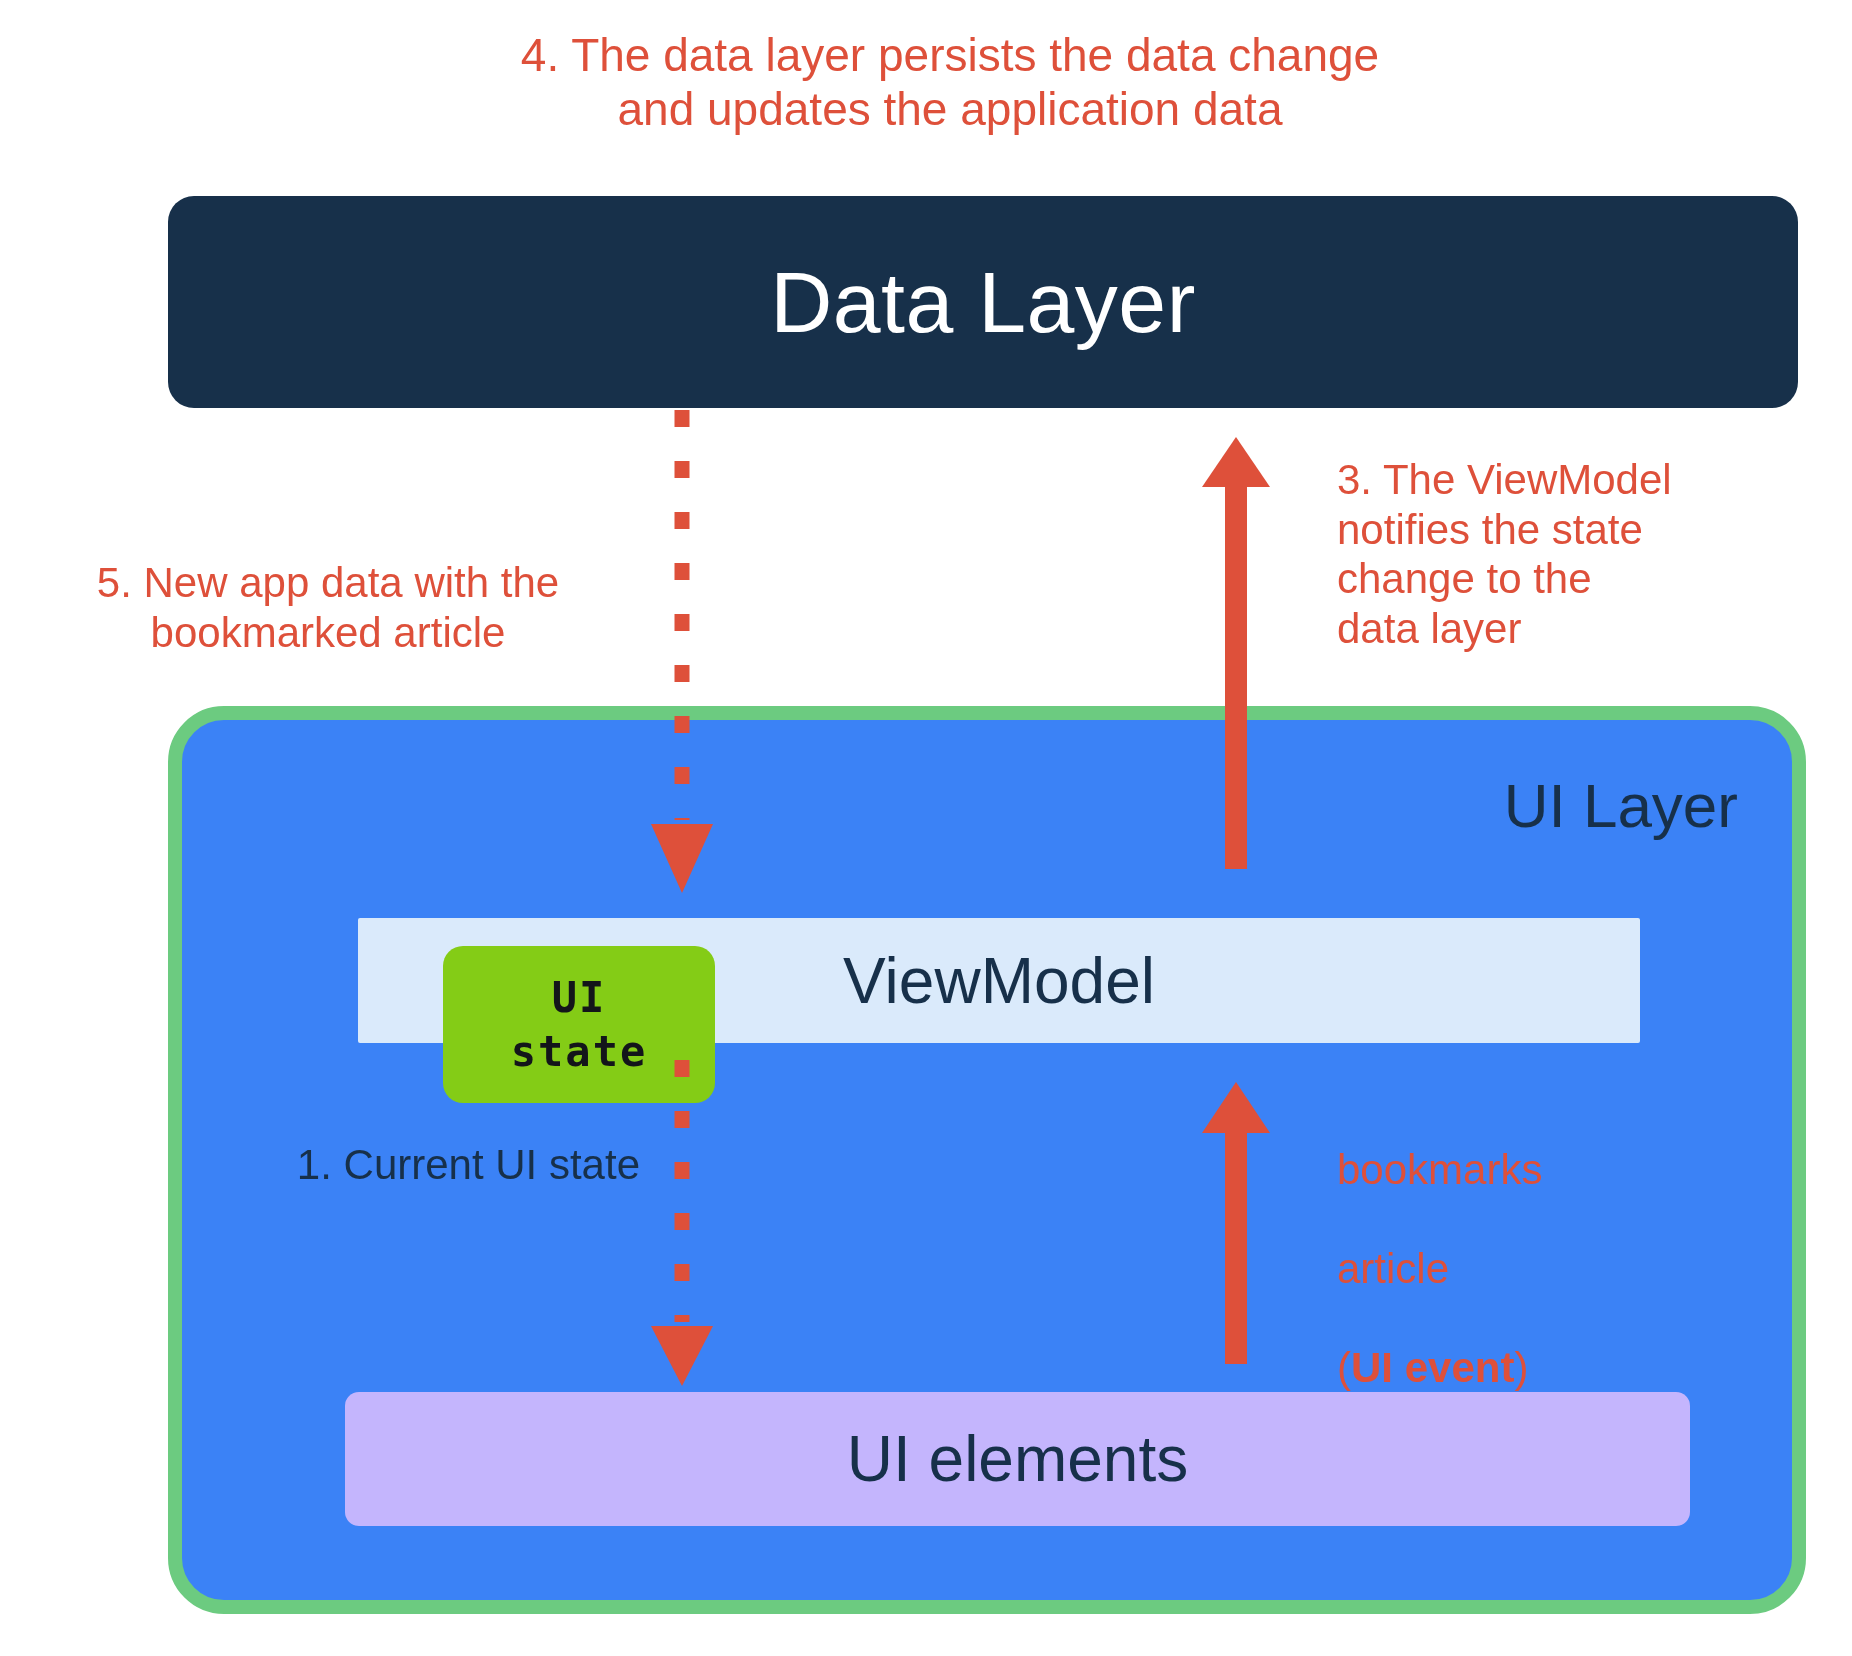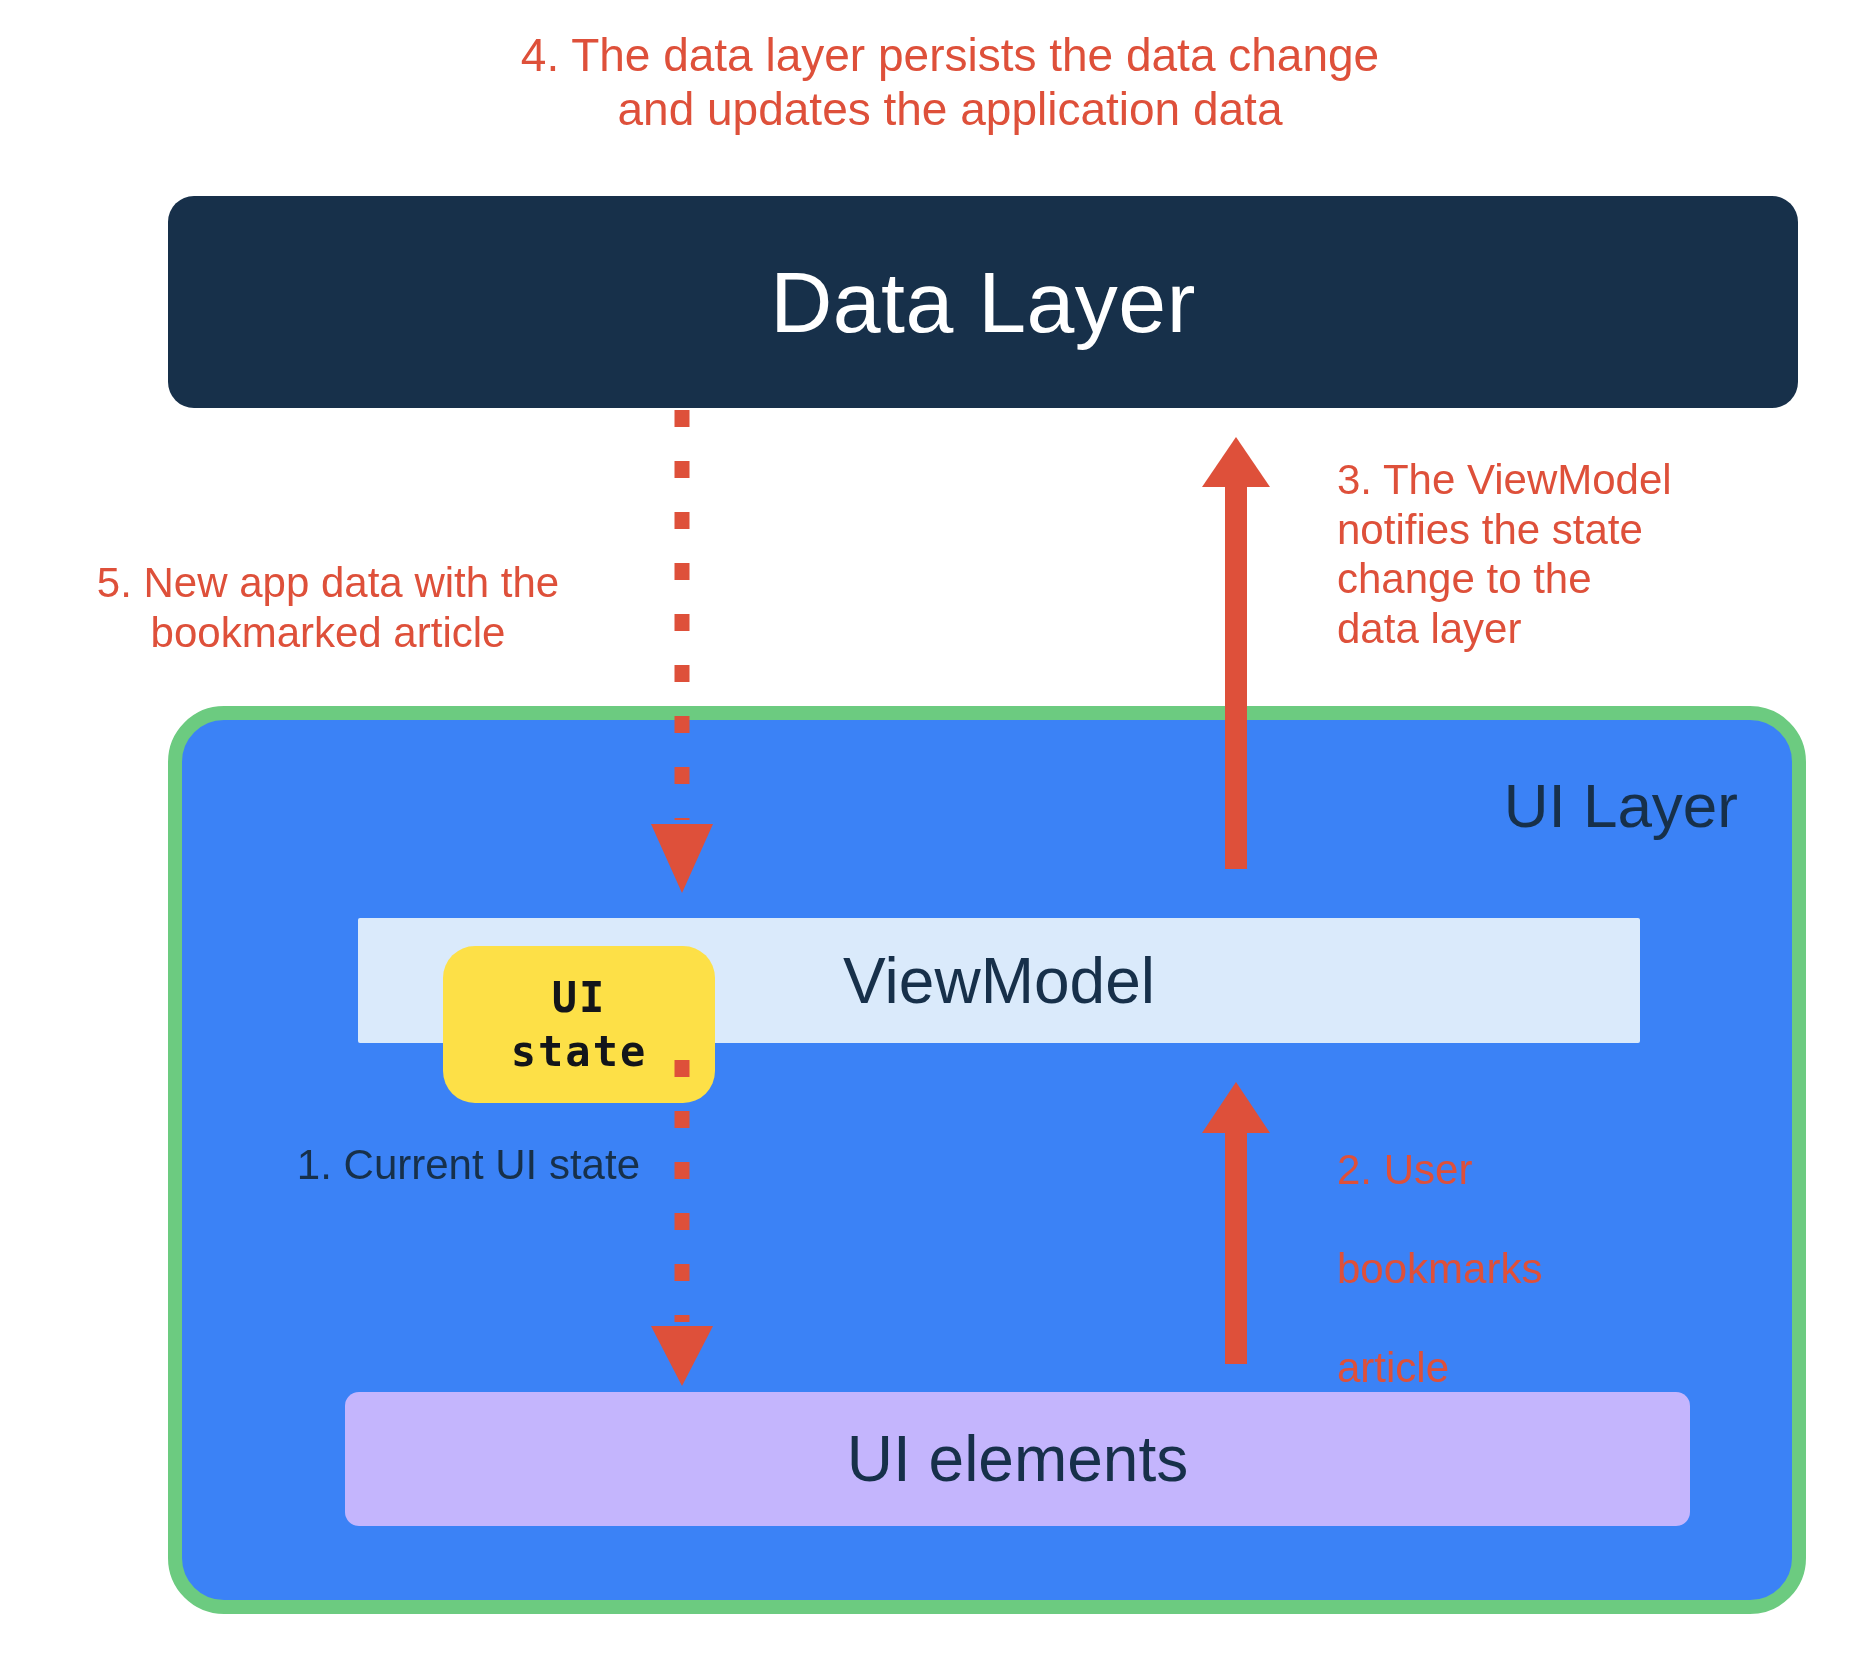--- a/index.html
+++ b/index.html
@@ -144,22 +144,22 @@
   #viewmodel-title {
     color: #17304a;
     font-size: 64px;
   }
   #ui-state-chip {
     position: absolute;
     left: 443px;
     top: 946px;
     width: 272px;
     height: 157px;
-    background: #fde047;
-    border-radius: 32px;
+    background: #84cc16;
+    border-radius: 20px;
     display: flex;
     flex-direction: column;
     align-items: center;
     justify-content: center;
     font-family: "DejaVu Sans Mono", monospace;
     font-weight: 700;
     font-size: 42px;
     color: #13151a;
     line-height: 1.28;
     letter-spacing: 2px;
@@ -224,21 +224,20 @@
 
   <div id="ui-state-chip">
     <span>UI</span>
     <span>state</span>
   </div>
 
   <div class="caption navy" id="caption-step1">1. Current UI state</div>
 
 
   <div class="caption" id="caption-step2">
-    <div>2. User</div>
     <div>bookmarks</div>
     <div>article</div>
     <div><span>(</span><span class="bold">UI event</span><span>)</span></div>
   </div>
 
   <div id="ui-elements-box">
     <span id="ui-elements-title">UI elements</span>
   </div>
 
   <svg id="arrow-layer" width="1852" height="1656" viewBox="0 0 1852 1656">

